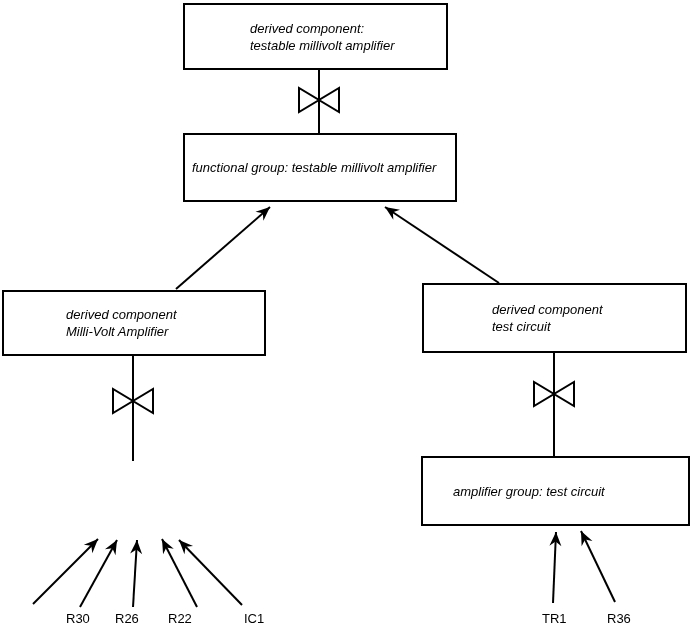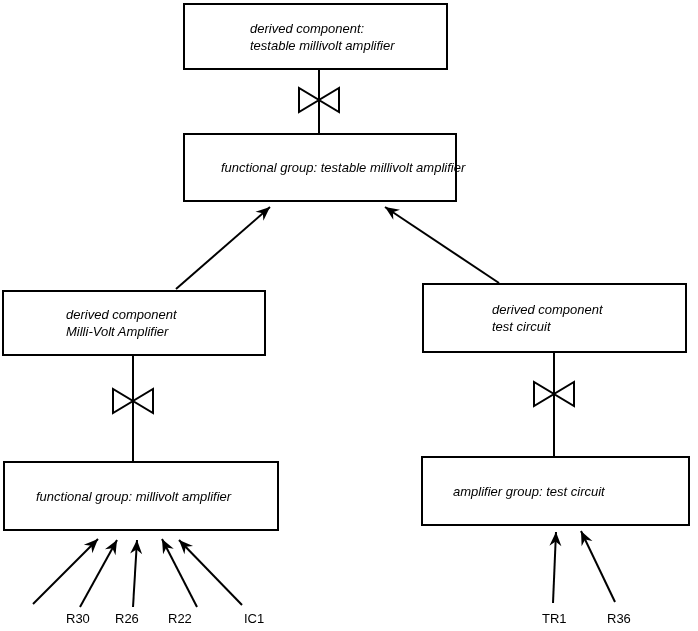--- a/index.html
+++ b/index.html
@@ -66,40 +66,37 @@
   </svg>
 
   <div class="box" style="left:183px;top:3px;width:265px;height:67px;">
     <div class="boxtext" style="padding-left:65px;">
       <div>derived component:</div>
       <div>testable millivolt amplifier</div>
     </div>
   </div>
 
   <div class="box" style="left:183px;top:133px;width:274px;height:69px;">
-    <div class="boxtext" style="margin-left:36px;">functional group: testable millivolt amplifier</div>
+    <div class="boxtext" style="padding-left:7px;">functional group: testable millivolt amplifier</div>
   </div>
 
   <div class="box" style="left:2px;top:290px;width:264px;height:66px;">
     <div class="boxtext" style="padding-left:62px;">
       <div>derived component</div>
       <div>Milli-Volt Amplifier</div>
     </div>
   </div>
 
   <div class="box" style="left:422px;top:283px;width:265px;height:70px;">
     <div class="boxtext" style="padding-left:68px;">
       <div>derived component</div>
       <div>test circuit</div>
     </div>
   </div>
 
-  <div class="box" style="left:3px;top:461px;width:276px;height:70px;">
-    <div class="boxtext" style="padding-left:31px;">functional group: millivolt amplifier</div>
-  </div>
 
   <div class="box" style="left:421px;top:456px;width:269px;height:70px;">
     <div class="boxtext" style="padding-left:30px;">amplifier group: test circuit</div>
   </div>
 
   <div class="clabel" style="left:18px;top:627px;margin-top:8px;">R18</div>
   <div class="clabel" style="left:50px;top:611px;margin-left:16px;">R30</div>
   <div class="clabel" style="left:115px;top:611px;">R26</div>
   <div class="clabel" style="left:168px;top:611px;">R22</div>
   <div class="clabel" style="left:212px;top:611px;margin-left:32px;">IC1</div>

